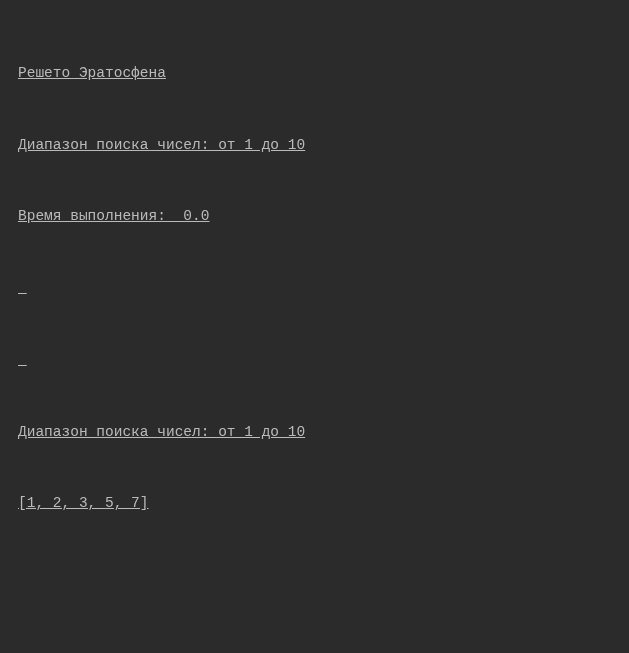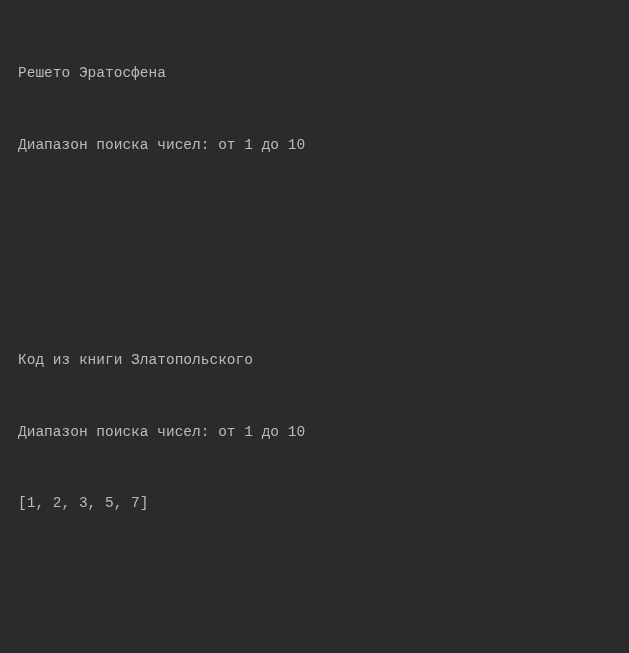--- a/index.html
+++ b/index.html
@@ -17,31 +17,32 @@
       width: 629px;
       height: 653px;
       overflow: hidden;
     }
     .console-output {
       white-space: pre;
     }
     .line {
       display: block;
       min-height: 1.65em;
+      text-decoration: underline;
     }
   </style>
 </head>
 <body>
 
 <div class="console-output">
   <span class="line">Решето Эратосфена</span>
   <span class="line">Диапазон поиска чисел: от 1 до 10</span>
+  <span class="line">Время выполнения:  0.0</span>
   <span class="line"> </span>
   <span class="line"> </span>
-  <span class="line">Код из книги Златопольского</span>
   <span class="line">Диапазон поиска чисел: от 1 до 10</span>
   <span class="line">[1, 2, 3, 5, 7]</span>
   
   
   
   
   
   
   
   

